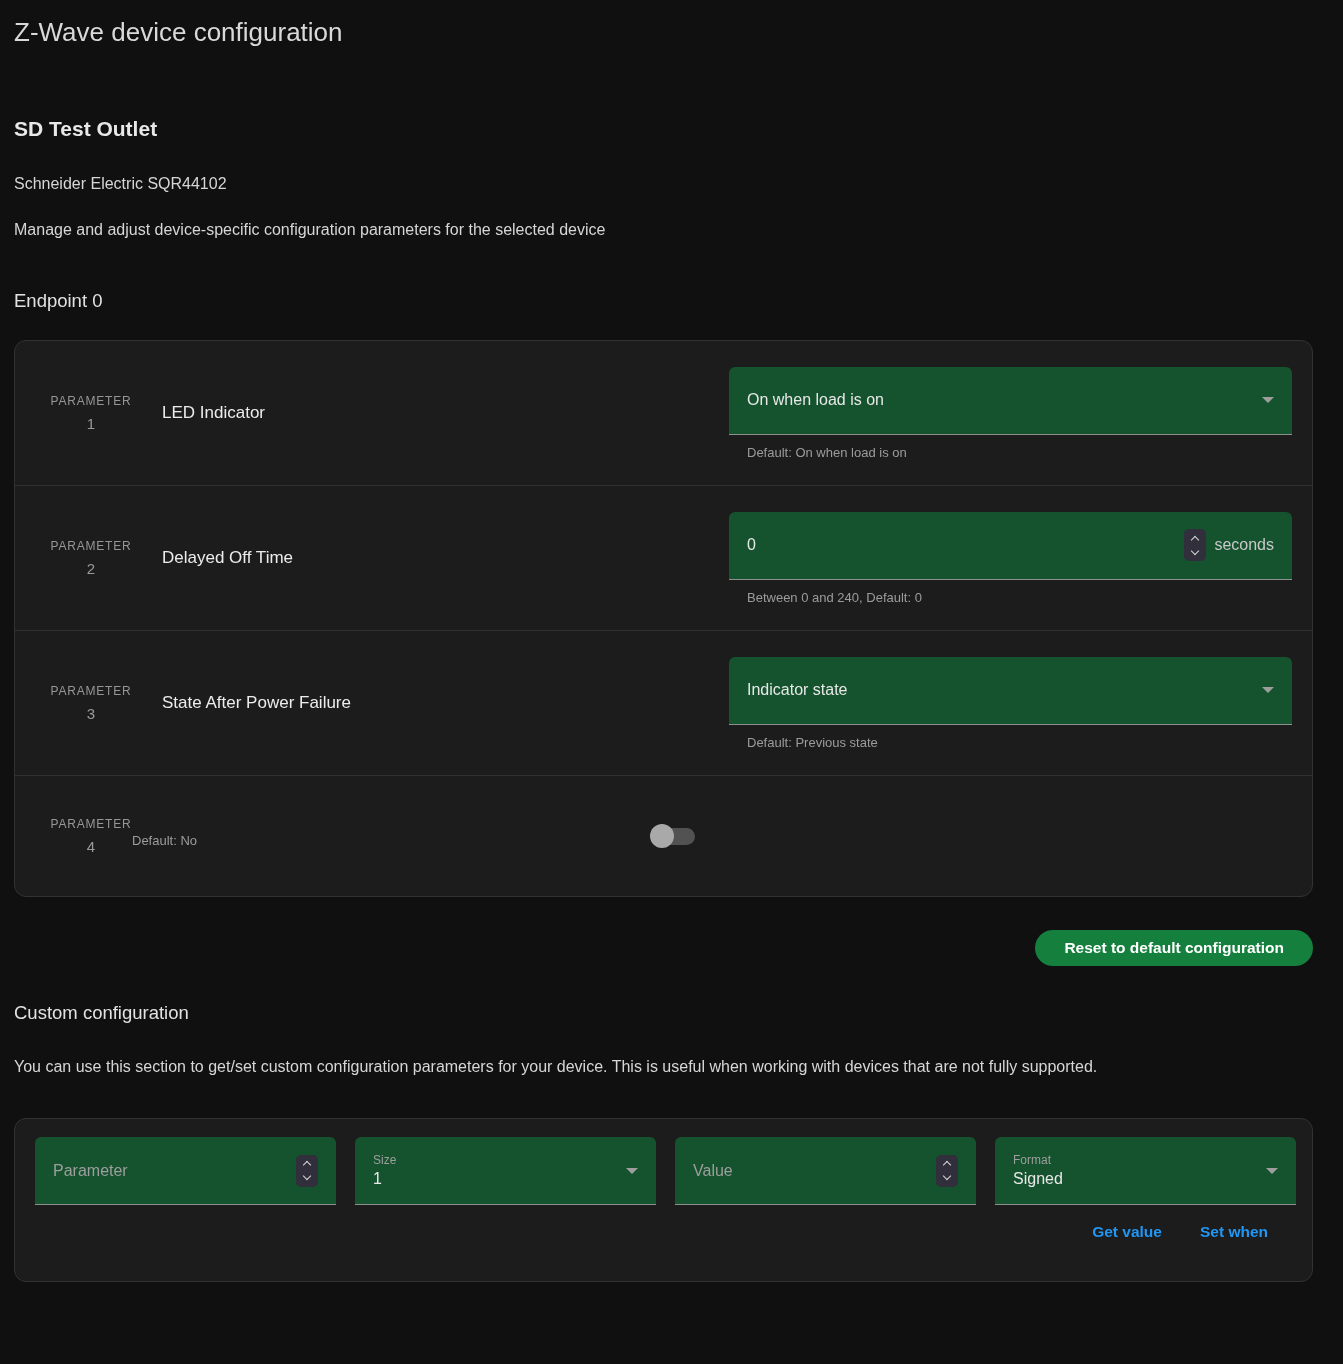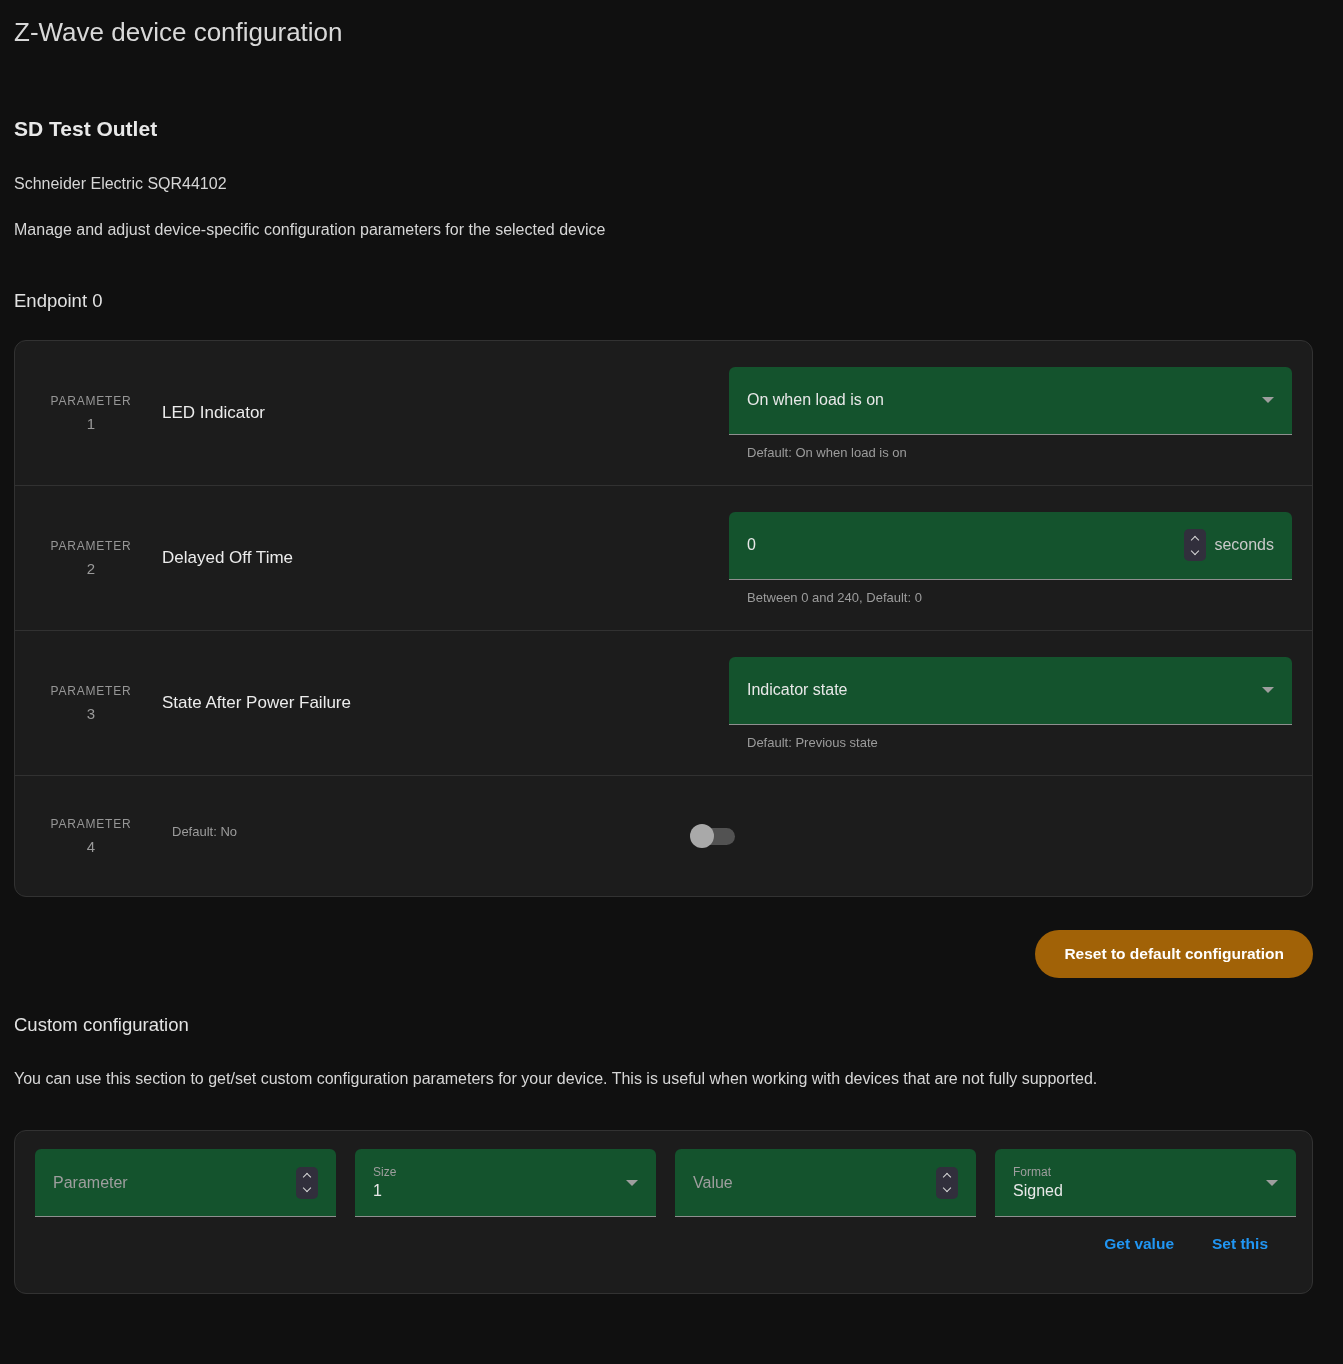--- a/index.html
+++ b/index.html
@@ -71,31 +71,31 @@
     background: #312f3c;
     display: flex; flex-direction: column; align-items: center; justify-content: center;
     gap: 5px; cursor: pointer;
   }
   .chev { display: block; width: 6px; height: 6px; border-right: 1.6px solid #d8d8d8; border-bottom: 1.6px solid #d8d8d8; }
   .chev.up { transform: rotate(-135deg); }
   .chev.down { transform: rotate(45deg); }
   .suffix { margin-left: 8px; flex: none; font-size: 16px; color: #c9c9c9; }
 
   
-  .pctrl.inline { display: flex; align-items: flex-start; justify-content: space-between; margin-left: 40px; }
+  .pctrl.inline { display: flex; align-items: flex-end; justify-content: space-between; }
   .toggle { position: relative; width: 45px; height: 24px; flex: none; cursor: pointer; }
   .toggle .track { position: absolute; left: 3px; top: 4px; width: 42px; height: 17px; border-radius: 9px; background: #525252; }
   .toggle .thumb { position: absolute; left: 0; top: 0; width: 24px; height: 24px; border-radius: 50%; background: #a9a9a9; }
 
   
   .reset-row { margin-top: 33px; display: flex; justify-content: flex-end; }
   .reset-btn {
-    height: 48px; padding: 0 29px;
+    height: 36px; padding: 0 29px;
     border: none; border-radius: 24px;
-    background: #a16207; color: #ffffff;
+    background: #15803d; color: #ffffff;
     font-family: inherit; font-size: 15.5px; font-weight: 700;
     cursor: pointer;
   }
 
   .custom-heading { margin-top: 36px; }
   p.custom-desc { margin-top: 32px; font-size: 16px; line-height: 22px; color: #d6d6d6; }
 
   
   .custom-card { margin-top: 40px; padding: 18px 20px 26px 20px; }
   .cfields { display: flex; gap: 19px; }
@@ -238,17 +238,17 @@
             <span class="fval">Signed</span>
           </span>
           <span class="arrow"></span>
         </div>
       </div>
 
     </div>
 
     <div class="actions">
       <button class="text-btn">Get value</button>
-      <button class="text-btn">Set this</button>
+      <button class="text-btn">Set when</button>
     </div>
   </div>
 
 </div>
 
 </body></html>

